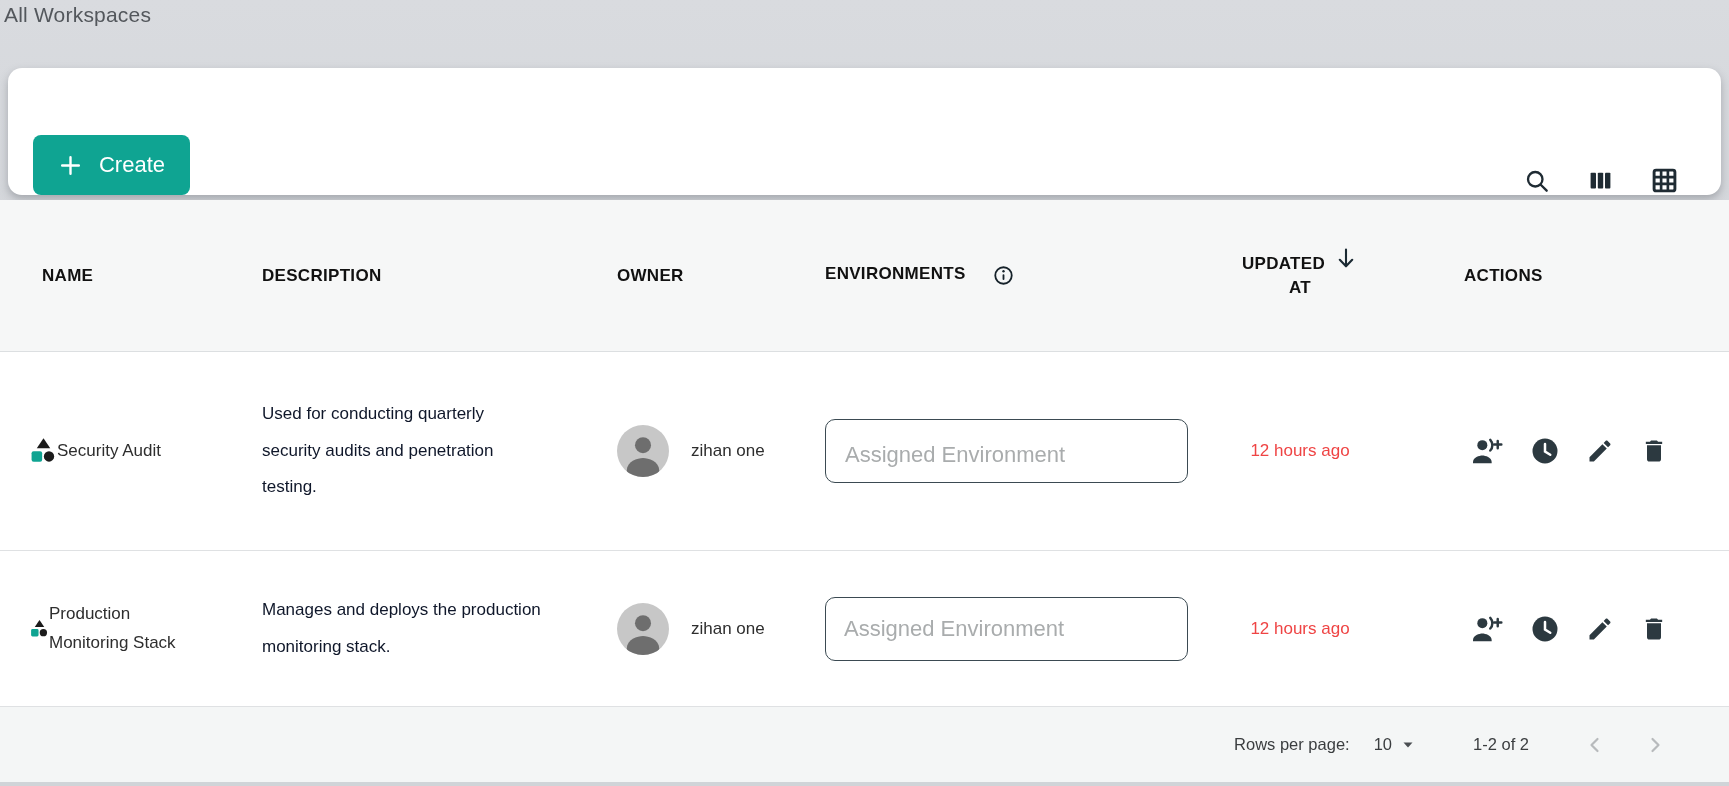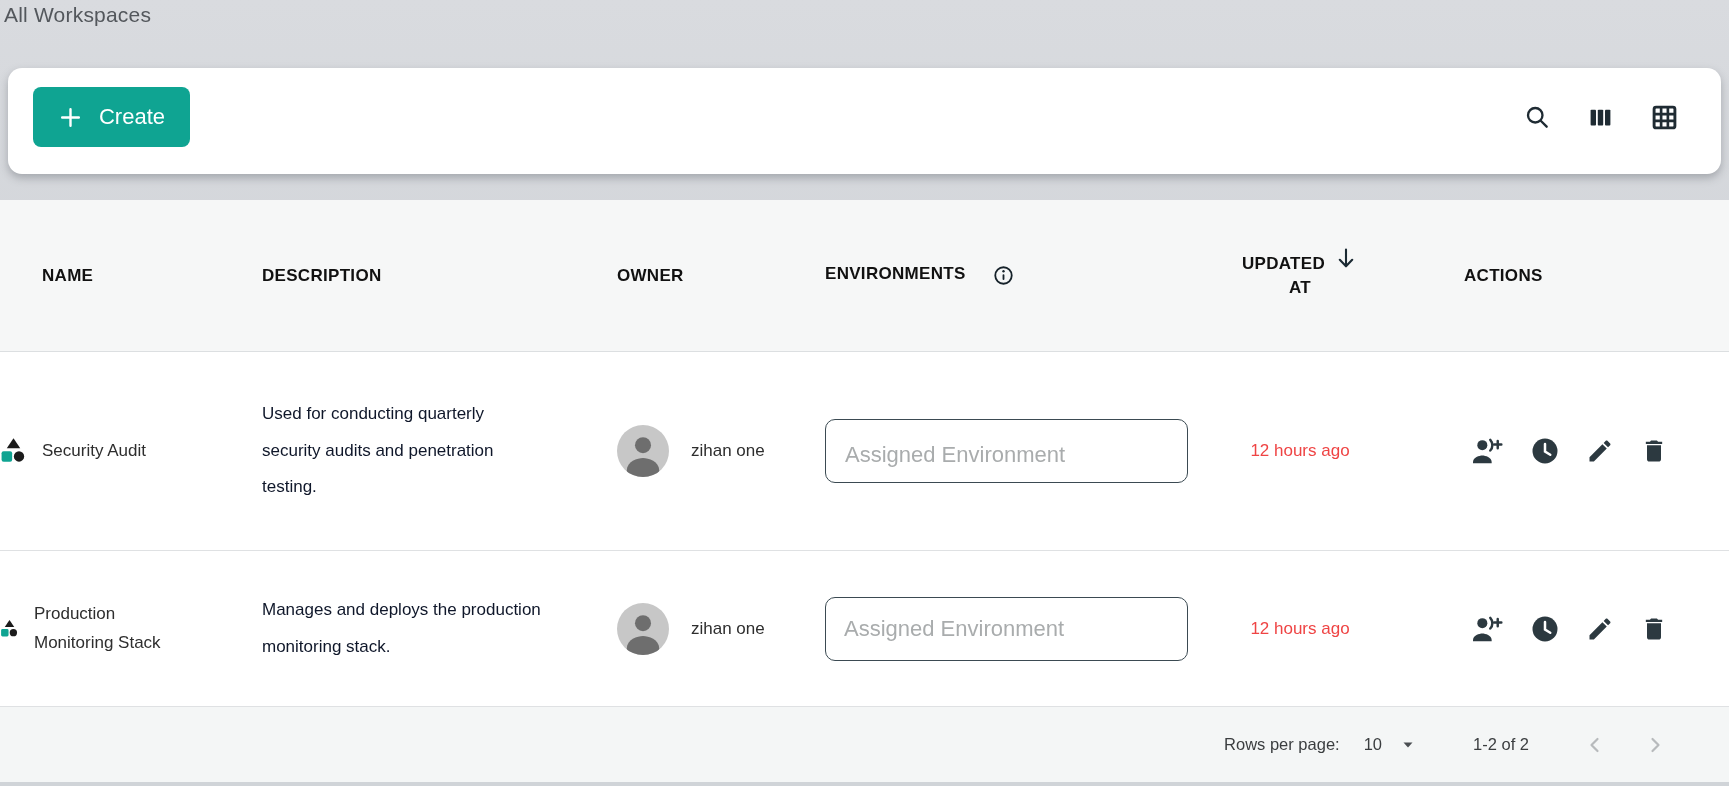--- a/index.html
+++ b/index.html
@@ -9,24 +9,24 @@
     background:linear-gradient(180deg,#d9dbdf 0%,#c8ccd1 100%);
     position:relative; overflow:hidden; color:#2f2f2f;
   }
   
   .page-title {
     position:absolute; top:3px; left:4px;
     font-size:21px; font-weight:500; color:#53575c; letter-spacing:.2px;
   }
   
   .toolbar-card {
-    position:absolute; top:68px; left:8px; right:8px; height:106px;
+    position:absolute; top:68px; left:8px; right:8px; height:127px;
     background:#fff; border-radius:14px;
     box-shadow:0 4px 8px rgba(90,96,102,.40);
-    display:flex; align-items:center; padding:0 42px 8px 25px;
+    display:flex; align-items:flex-end; padding:0 42px 0 25px;
   }
   .btn-create {
     width:157px; height:60px; border:none; border-radius:8px;
     background:#0FA492; color:#fff; font-family:inherit;
     font-size:22px; display:flex; align-items:center; justify-content:center;
     gap:16px; cursor:pointer;
   }
   .toolbar-icons { margin-left:auto; display:flex; align-items:center; gap:36px; }
   .icon-btn { background:none; border:none; cursor:pointer; display:flex; align-items:center; }
   
@@ -47,21 +47,21 @@
   .th-name { padding-left:42px; }
   .th-desc { padding-left:12px; }
   .th-owner { padding-left:15px; }
   .th-env { padding-left:11px; display:flex; align-items:flex-start; gap:26px; }
   .th-updated { display:flex; flex-direction:column; align-items:center; line-height:1.4; }
   .th-updated .line1 { display:flex; align-items:flex-start; gap:9px; }
   .th-actions { padding-left:56px; }
   .trow { border-bottom:1px solid #dfe1e3; background:#fff; }
   .row-1 { height:199px; }
   .row-2 { height:156px; }
-  .cell-name { display:flex; align-items:center; gap:15px; font-size:17px; color:#2e2e2e; }
+  .cell-name { padding-left:30px; display:flex; align-items:center; gap:0; font-size:17px; color:#2e2e2e; }
   .cell-name .nm { max-width:152px; line-height:1.7; }
   .cell-desc { padding-left:12px; padding-right:55px; font-size:17px; line-height:2.15; color:#0f172a; }
   .cell-owner { padding-left:15px; display:flex; align-items:center; gap:22px; font-size:17px; color:#2e2e2e; }
   .avatar { width:52px; height:52px; border-radius:50%; background:#c7c7c7; overflow:hidden; flex:0 0 auto; }
   .cell-env { padding-left:11px; }
   .env-box {
     width:363px; border:1.5px solid #3b4a52; border-radius:10px;
     padding:12px 12px; cursor:text;
   }
   .env-box.compact { height:64px; display:flex; align-items:center; padding:0 0 0 18px; }
@@ -77,21 +77,21 @@
   .env-placeholder { color:#a9acad; font-size:22px; margin:10px 0 2px 7px; }
   .env-box.compact .env-placeholder { margin:0; }
   .cell-updated { text-align:center; font-size:17px; color:#ef4444; }
   .cell-actions { padding-left:62px; display:flex; align-items:center; gap:26px; }
   
   .tfoot {
     height:75px; flex:0 0 auto; background:#f4f6f6;
     display:flex; align-items:center; justify-content:flex-end;
     padding-right:62px; font-size:16.5px; color:#3b3e40;
   }
-  .rpp-select { display:flex; align-items:center; gap:19px; margin-left:24px; cursor:pointer; }
+  .rpp-select { display:flex; align-items:center; gap:9px; margin-left:24px; cursor:pointer; }
   .range { margin-left:58px; }
   .pg-btn { background:none; border:none; cursor:default; display:flex; align-items:center; }
   .pg-prev { margin-left:54px; }
   .pg-next { margin-left:36px; }
   .bottom-strip { height:4px; background:#d0d4d8; flex:0 0 auto; }
   .spacer { flex:1 1 auto; }
 </style>
 </head>
 <body>
 

